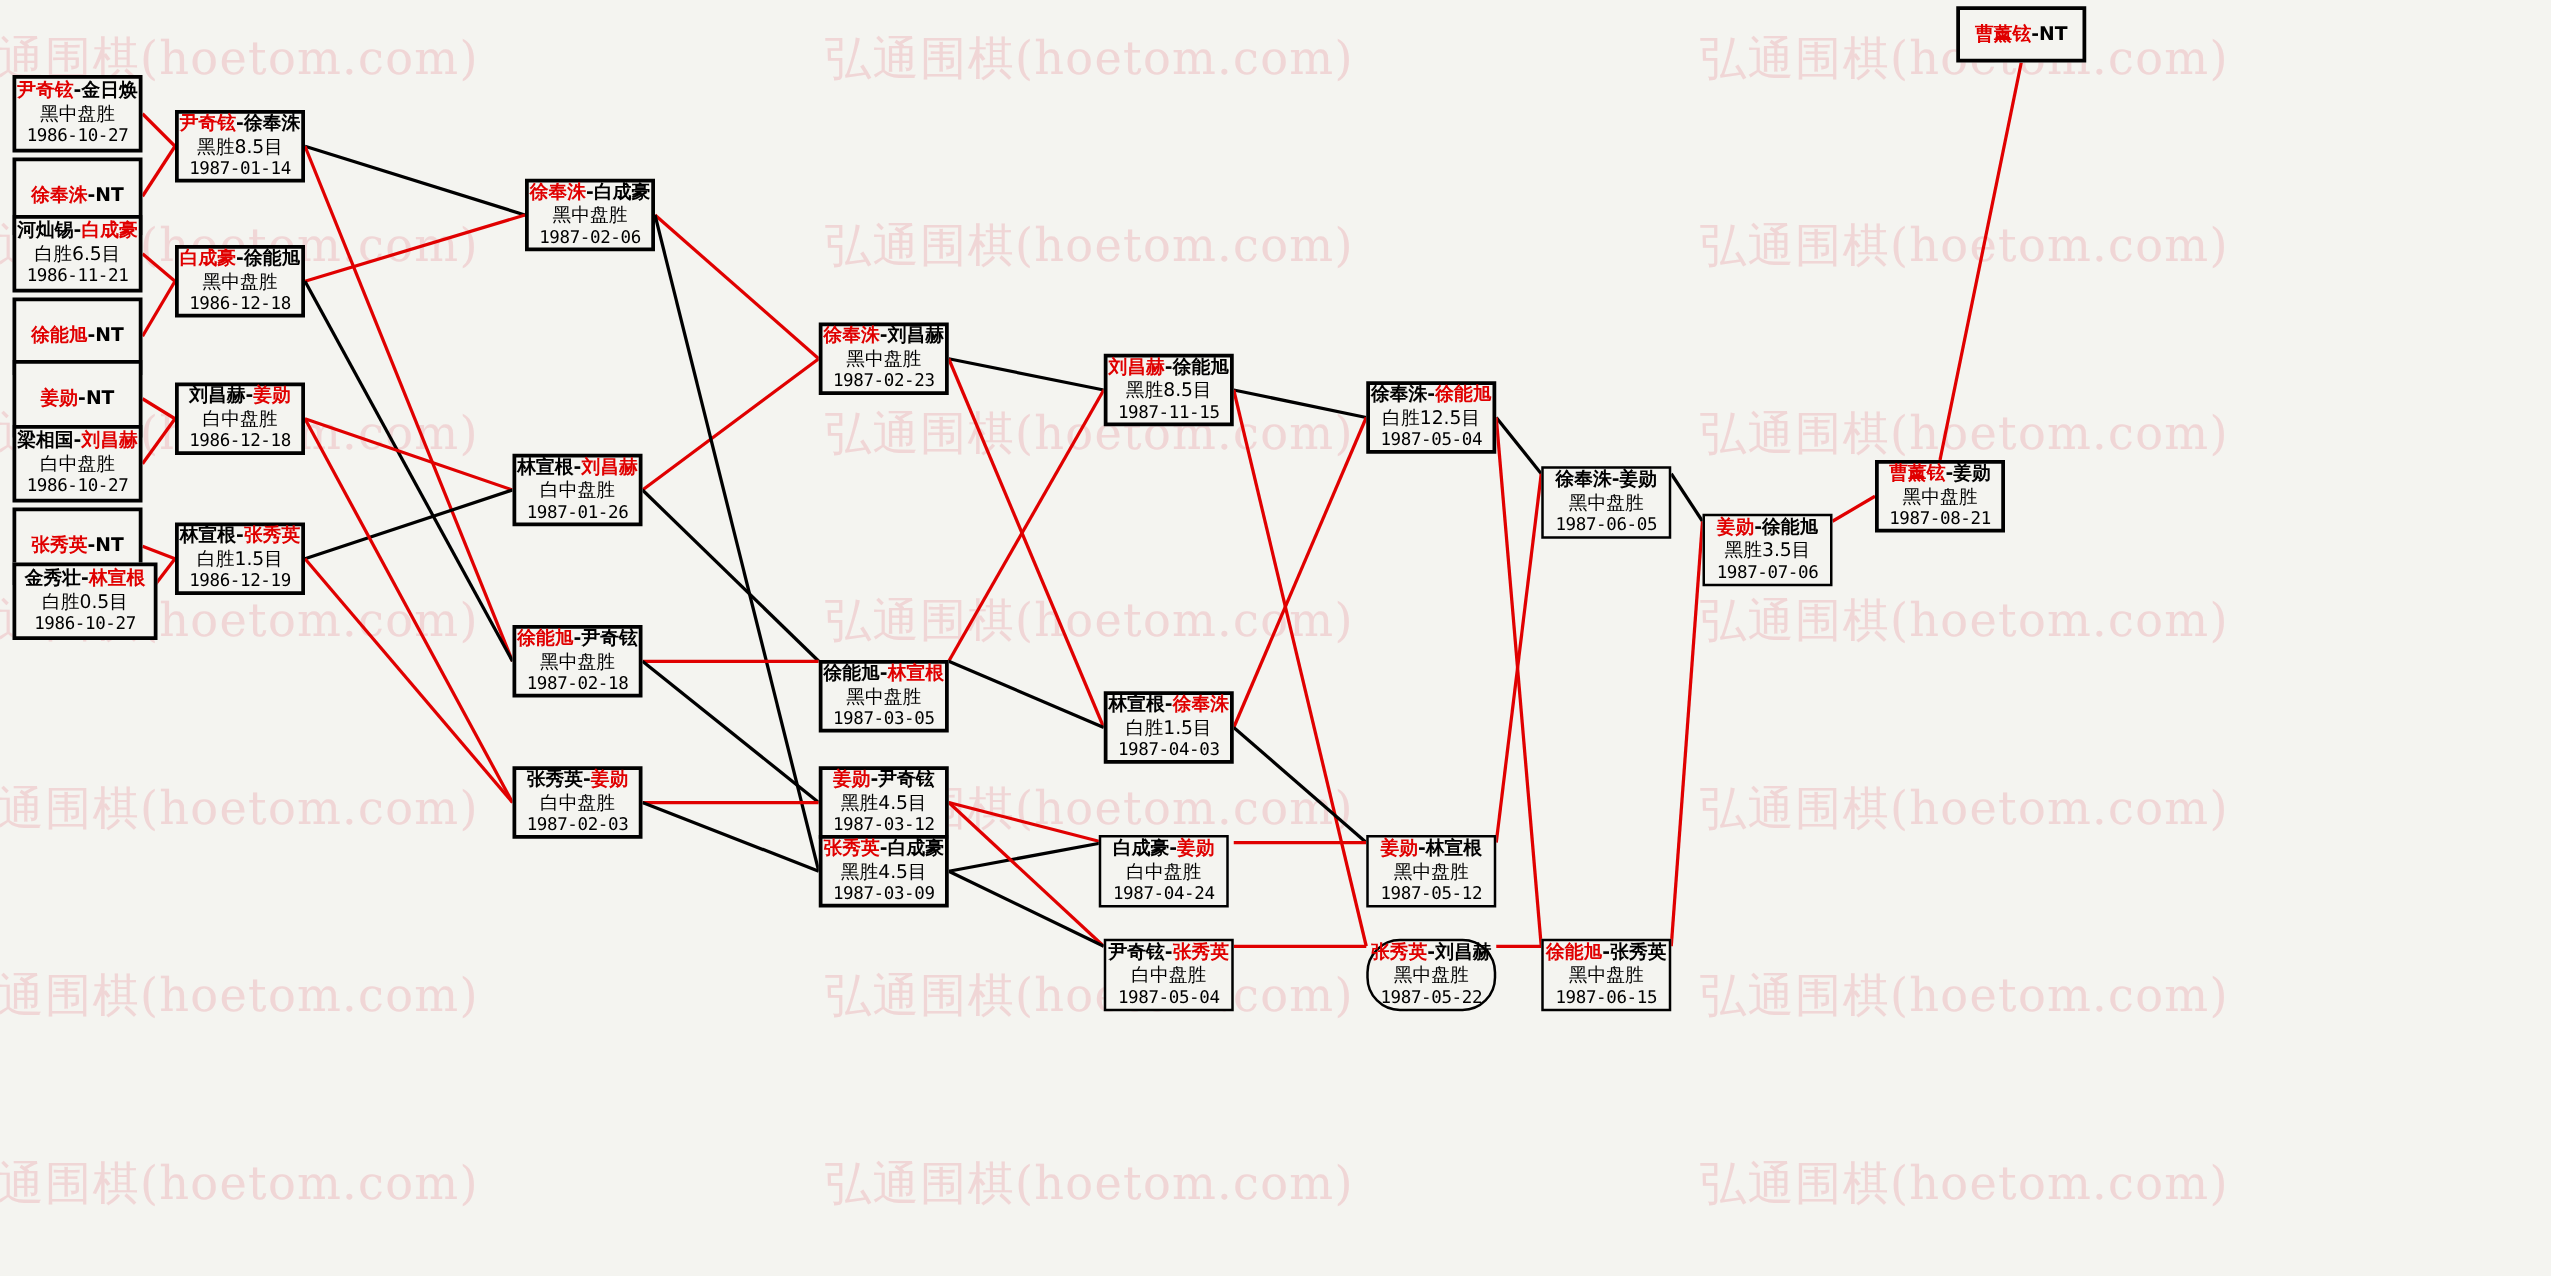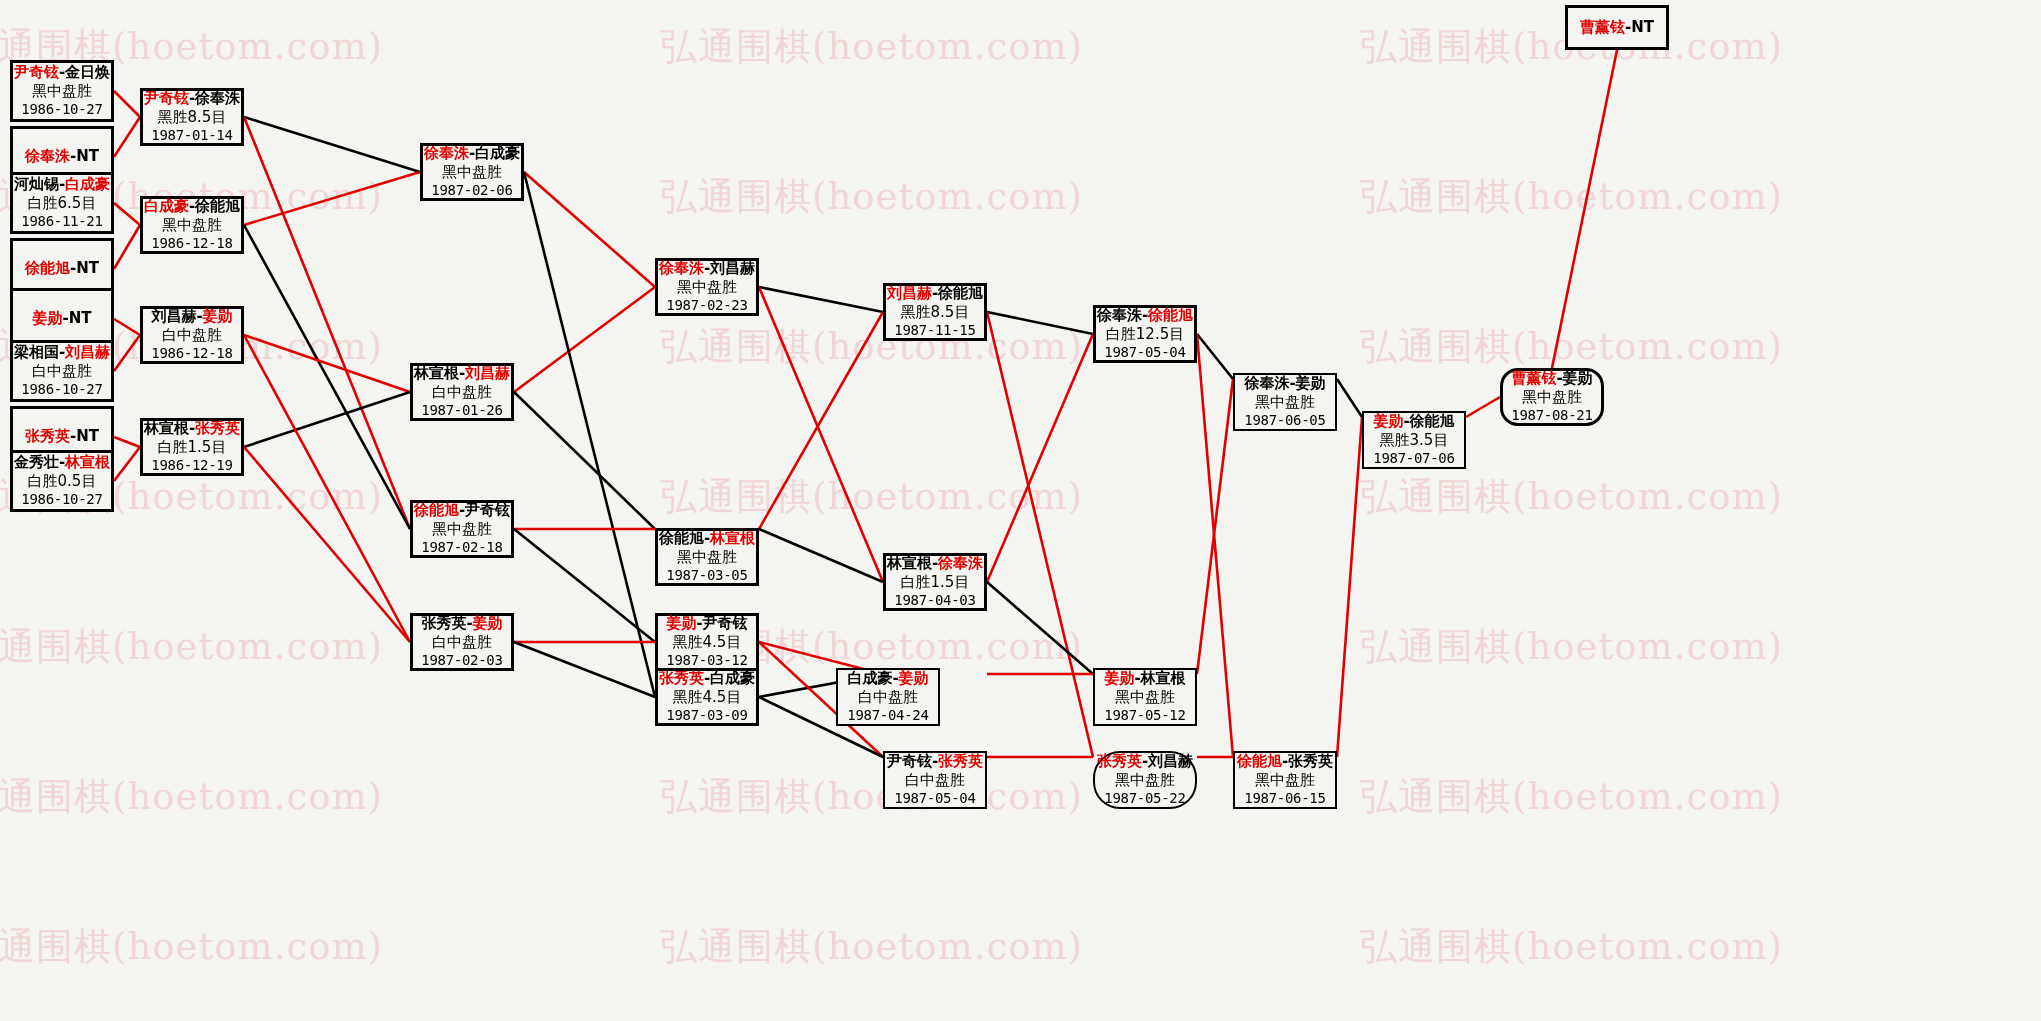--- a/index.html
+++ b/index.html
@@ -141,21 +141,21 @@
       <span class="ln players"><span class="red">姜勋</span><span class="blk">-</span><span class="blk">NT</span></span>
     </div>
     <div class="node" style="left: 10px; top: 340px; width: 104px; height: 62px;">
       <span class="ln players"><span class="blk">梁相国</span><span class="blk">-</span><span class="red">刘昌赫</span></span>
       <span class="ln">白中盘胜</span>
       <span class="ln date">1986-10-27</span>
     </div>
     <div class="node" style="left: 10px; top: 406px; width: 104px; height: 62px;">
       <span class="ln players"><span class="red">张秀英</span><span class="blk">-</span><span class="blk">NT</span></span>
     </div>
-    <div class="node" style="left: 10px; top: 450px; width: 104px; height: 62px;">
+    <div class="node" style="left: 10px; top: 450px; width: 116px; height: 62px;">
       <span class="ln players"><span class="blk">金秀壮</span><span class="blk">-</span><span class="red">林宣根</span></span>
       <span class="ln">白胜0.5目</span>
       <span class="ln date">1986-10-27</span>
     </div>
     <div class="node" style="left: 140px; top: 88px; width: 104px; height: 58px;">
       <span class="ln players"><span class="red">尹奇铉</span><span class="blk">-</span><span class="blk">徐奉洙</span></span>
       <span class="ln">黑胜8.5目</span>
       <span class="ln date">1987-01-14</span>
     </div>
     <div class="node" style="left: 140px; top: 196px; width: 104px; height: 58px;">
@@ -216,21 +216,21 @@
     <div class="node" style="left: 883px; top: 283px; width: 104px; height: 58px;">
       <span class="ln players"><span class="red">刘昌赫</span><span class="blk">-</span><span class="blk">徐能旭</span></span>
       <span class="ln">黑胜8.5目</span>
       <span class="ln date">1987-11-15</span>
     </div>
     <div class="node" style="left: 883px; top: 553px; width: 104px; height: 58px;">
       <span class="ln players"><span class="blk">林宣根</span><span class="blk">-</span><span class="red">徐奉洙</span></span>
       <span class="ln">白胜1.5目</span>
       <span class="ln date">1987-04-03</span>
     </div>
-    <div class="node thin" style="left: 836px; top: 645px; width: 104px; height: 58px;">
+    <div class="node thin" style="left: 879px; top: 645px; width: 104px; height: 58px;">
       <span class="ln players"><span class="blk">白成豪</span><span class="blk">-</span><span class="red">姜勋</span></span>
       <span class="ln">白中盘胜</span>
       <span class="ln date">1987-04-24</span>
     </div>
     <div class="node thin" style="left: 883px; top: 728px; width: 104px; height: 58px;">
       <span class="ln players"><span class="blk">尹奇铉</span><span class="blk">-</span><span class="red">张秀英</span></span>
       <span class="ln">白中盘胜</span>
       <span class="ln date">1987-05-04</span>
     </div>
     <div class="node" style="left: 1093px; top: 305px; width: 104px; height: 58px;">
@@ -259,18 +259,18 @@
       <span class="ln date">1987-06-15</span>
     </div>
     <div class="node thin" style="left: 1362px; top: 388px; width: 104px; height: 58px;">
       <span class="ln players"><span class="red">姜勋</span><span class="blk">-</span><span class="blk">徐能旭</span></span>
       <span class="ln">黑胜3.5目</span>
       <span class="ln date">1987-07-06</span>
     </div>
     <div class="node" style="left: 1565px; top: 5px; width: 104px; height: 45px;">
       <span class="ln players"><span class="red">曹薰铉</span><span class="blk">-</span><span class="blk">NT</span></span>
     </div>
-    <div class="node" style="left: 1500px; top: 368px; width: 104px; height: 58px; border-radius: 18px;">
+    <div class="node" style="left: 1500px; top: 368px; width: 104px; height: 58px;">
       <span class="ln players"><span class="red">曹薰铉</span><span class="blk">-</span><span class="blk">姜勋</span></span>
       <span class="ln">黑中盘胜</span>
       <span class="ln date">1987-08-21</span>
     </div>
   </div>
 
 </body></html>

